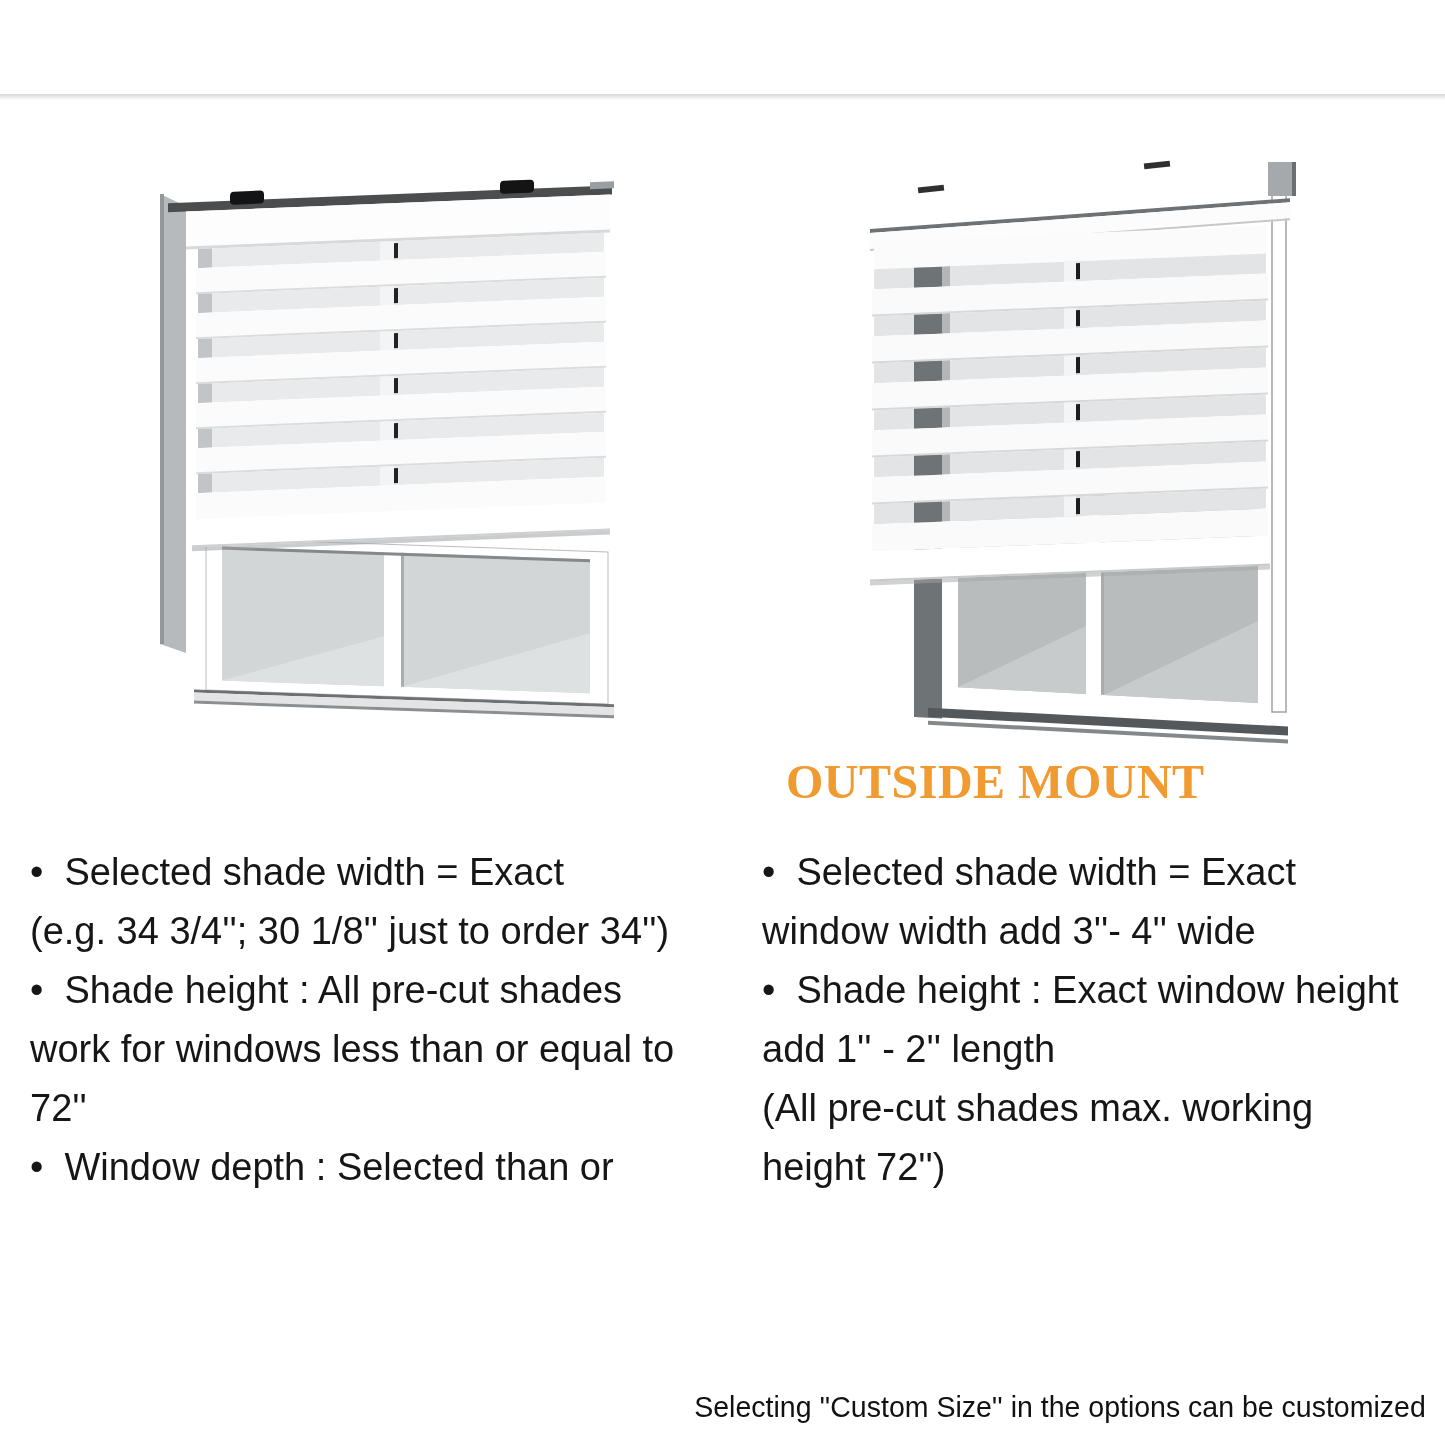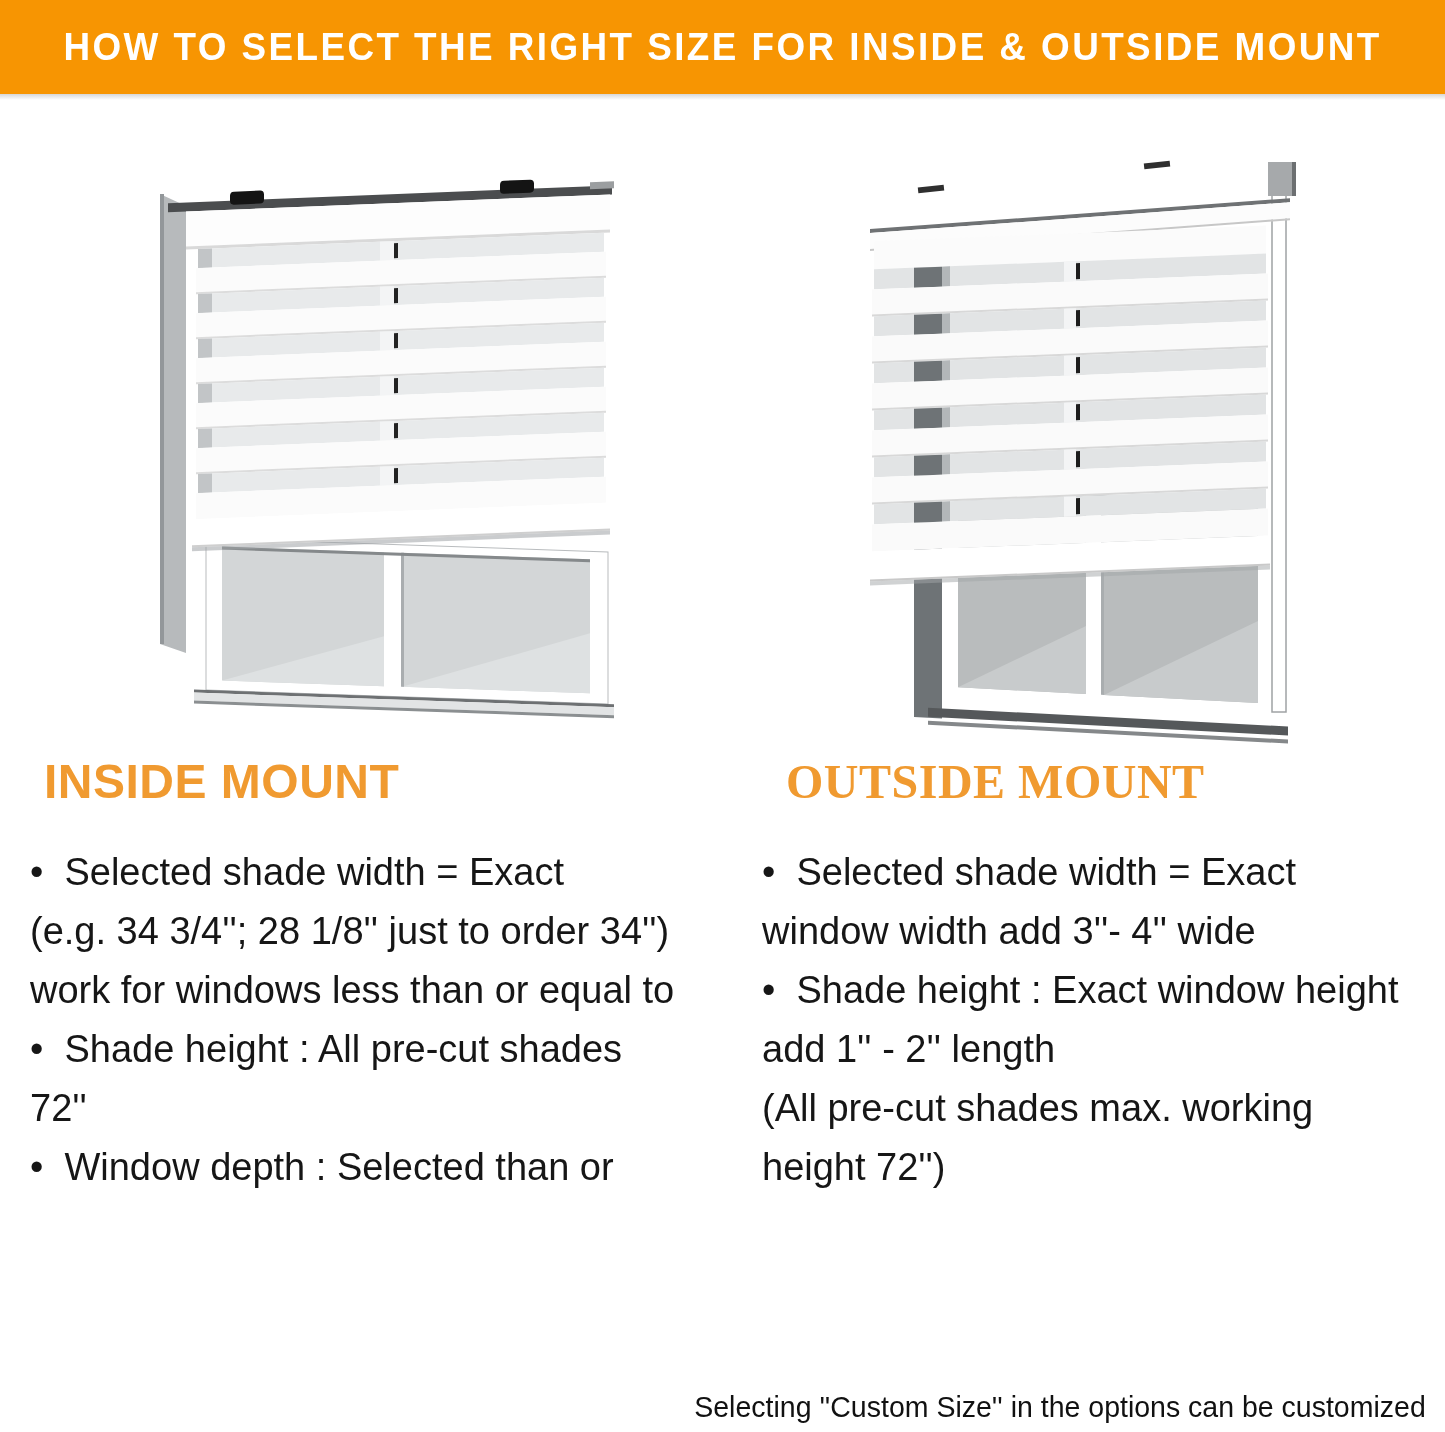--- a/index.html
+++ b/index.html
@@ -45,23 +45,20 @@
   .footer-note span{
     display:inline-block; font-size:30px; color:#111111;
     transform:scaleX(0.95); transform-origin:center; white-space:nowrap;
   }
 </style>
 </head>
 <body>
 
 <div class="page">
 
-  <div class="banner">
-    <div class="banner-title">HOW TO SELECT THE RIGHT SIZE FOR INSIDE &amp; OUTSIDE MOUNT</div>
-  </div>
   <div class="banner-shadow"></div>
 
   <svg class="illus illus-left" viewBox="0 0 470 575" xmlns="http://www.w3.org/2000/svg">
 
     <g transform="skewY(2)">
       <rect x="56" y="388" width="402" height="152" fill="#ffffff" stroke="#b9bcbe" stroke-width="1"></rect>
       <rect x="72" y="396" width="162" height="134" fill="#d3d6d7"></rect>
       <rect x="252" y="396" width="188" height="134" fill="#d3d6d7"></rect>
       <polygon points="72,530 234,480 234,530" fill="#dee1e2"></polygon>
       <polygon points="252,530 440,470 440,530" fill="#dee1e2"></polygon>
@@ -214,28 +211,27 @@
       <rect x="206" y="363" width="12" height="20" fill="#f3f4f5"></rect>
       <rect x="218" y="365" width="4" height="16" fill="#1d1d1d"></rect>
       <rect x="14" y="383" width="396" height="27" fill="#fafafa"></rect>
 
       <rect x="12" y="410" width="400" height="30" fill="#ffffff"></rect>
       <rect x="12" y="438" width="400" height="2" fill="#c9c9c9"></rect>
       <rect x="12" y="440" width="400" height="4" fill="#a2a5a7" opacity="0.5"></rect>
     </g>
   </svg>
 
-  <div class="mount-heading heading-inside">INSIDE MOUNT</div>
   <div class="mount-heading heading-outside">OUTSIDE MOUNT</div>
 
   <div class="col col-left">
     <div class="line">•  Selected shade width = Exact</div>
-    <div class="line">(e.g. 34 3/4''; 28 1/8'' just to order 34'')</div>
+    <div class="line">(e.g. 34 3/4''; 30 1/8'' just to order 34'')</div>
+    <div class="line">•  Shade height : All pre-cut shades</div>
     <div class="line">work for windows less than or equal to</div>
-    <div class="line">•  Shade height : All pre-cut shades</div>
     <div class="line">72''</div>
     <div class="line">•  Window depth : Selected than or</div>
   </div>
 
   <div class="col col-right">
     <div class="line">•  Selected shade width = Exact</div>
     <div class="line">window width add 3''- 4'' wide</div>
     <div class="line">•  Shade height : Exact window height</div>
     <div class="line">add 1'' - 2'' length</div>
     <div class="line">(All pre-cut shades max. working</div>

